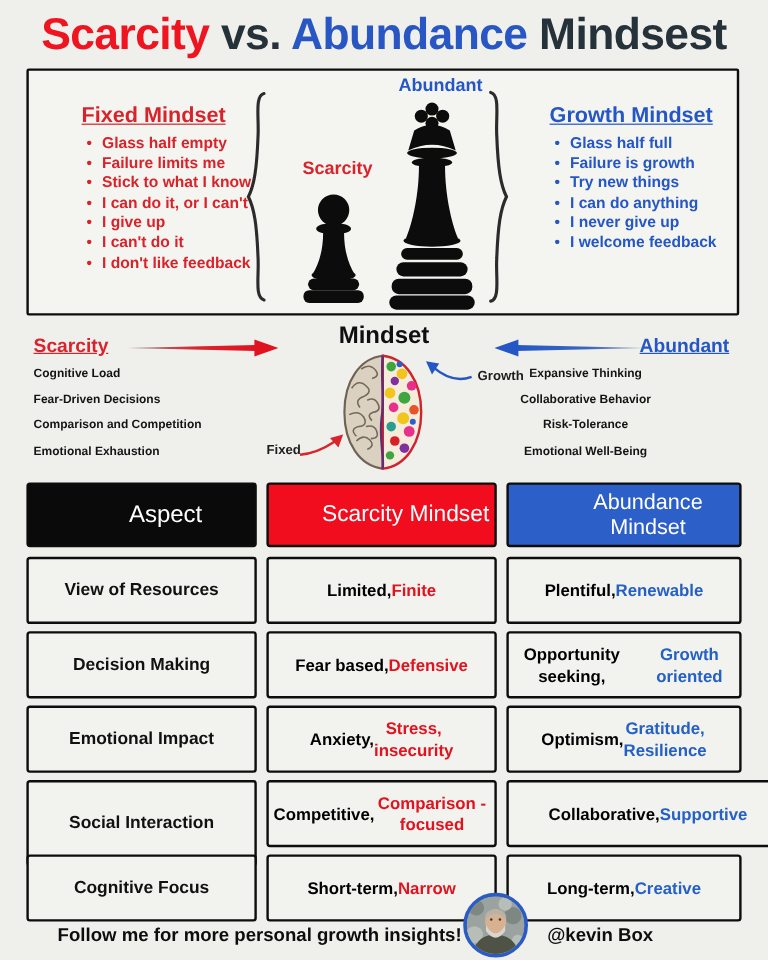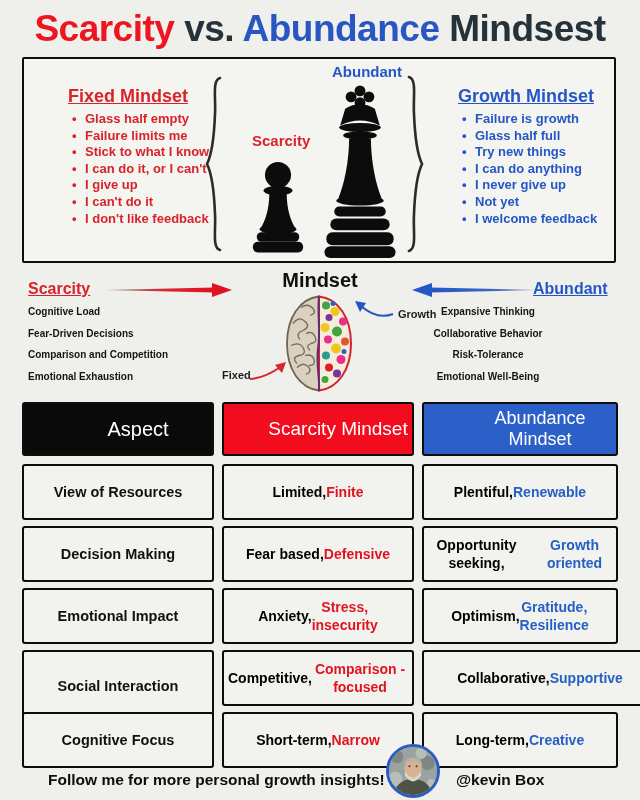--- a/index.html
+++ b/index.html
@@ -121,26 +121,25 @@
     </span>
 
     <span class="abs" style="left:380px; top:14px;">
       <svg width="22" height="182" viewBox="0 0 20 180">
         <path d="M4 4 C12 6 8 24 9 40 C10 66 12 80 17 90 C12 100 10 114 9 140 C8 156 12 174 4 176" fill="none" stroke="#2b2b2b" stroke-width="2.6" stroke-linecap="round"></path>
       </svg>
     </span>
 
     <div class="abs mini-heading blue-text" style="left:434px; top:27px;">Growth Mindset</div>
     <ul class="abs bullet-list growth-list" style="left:436px; top:52px;">
+        <li>Glass half full</li>
         <li>Failure is growth</li>
-        <li>Glass half full</li>
         <li>Try new things</li>
         <li>I can do anything</li>
         <li>I never give up</li>
-        <li>Not yet</li>
         <li>I welcome feedback</li>
       </ul>
   </section>
 
   <div class="abs flow-heading red-text" style="left:28px; top:280px;">Scarcity</div>
 
   <span class="abs" style="left:106px; top:282px;">
     <svg width="126" height="16" viewBox="0 0 126 16">
       <defs>
         <linearGradient id="gr-red" x1="0" y1="0" x2="1" y2="0">

